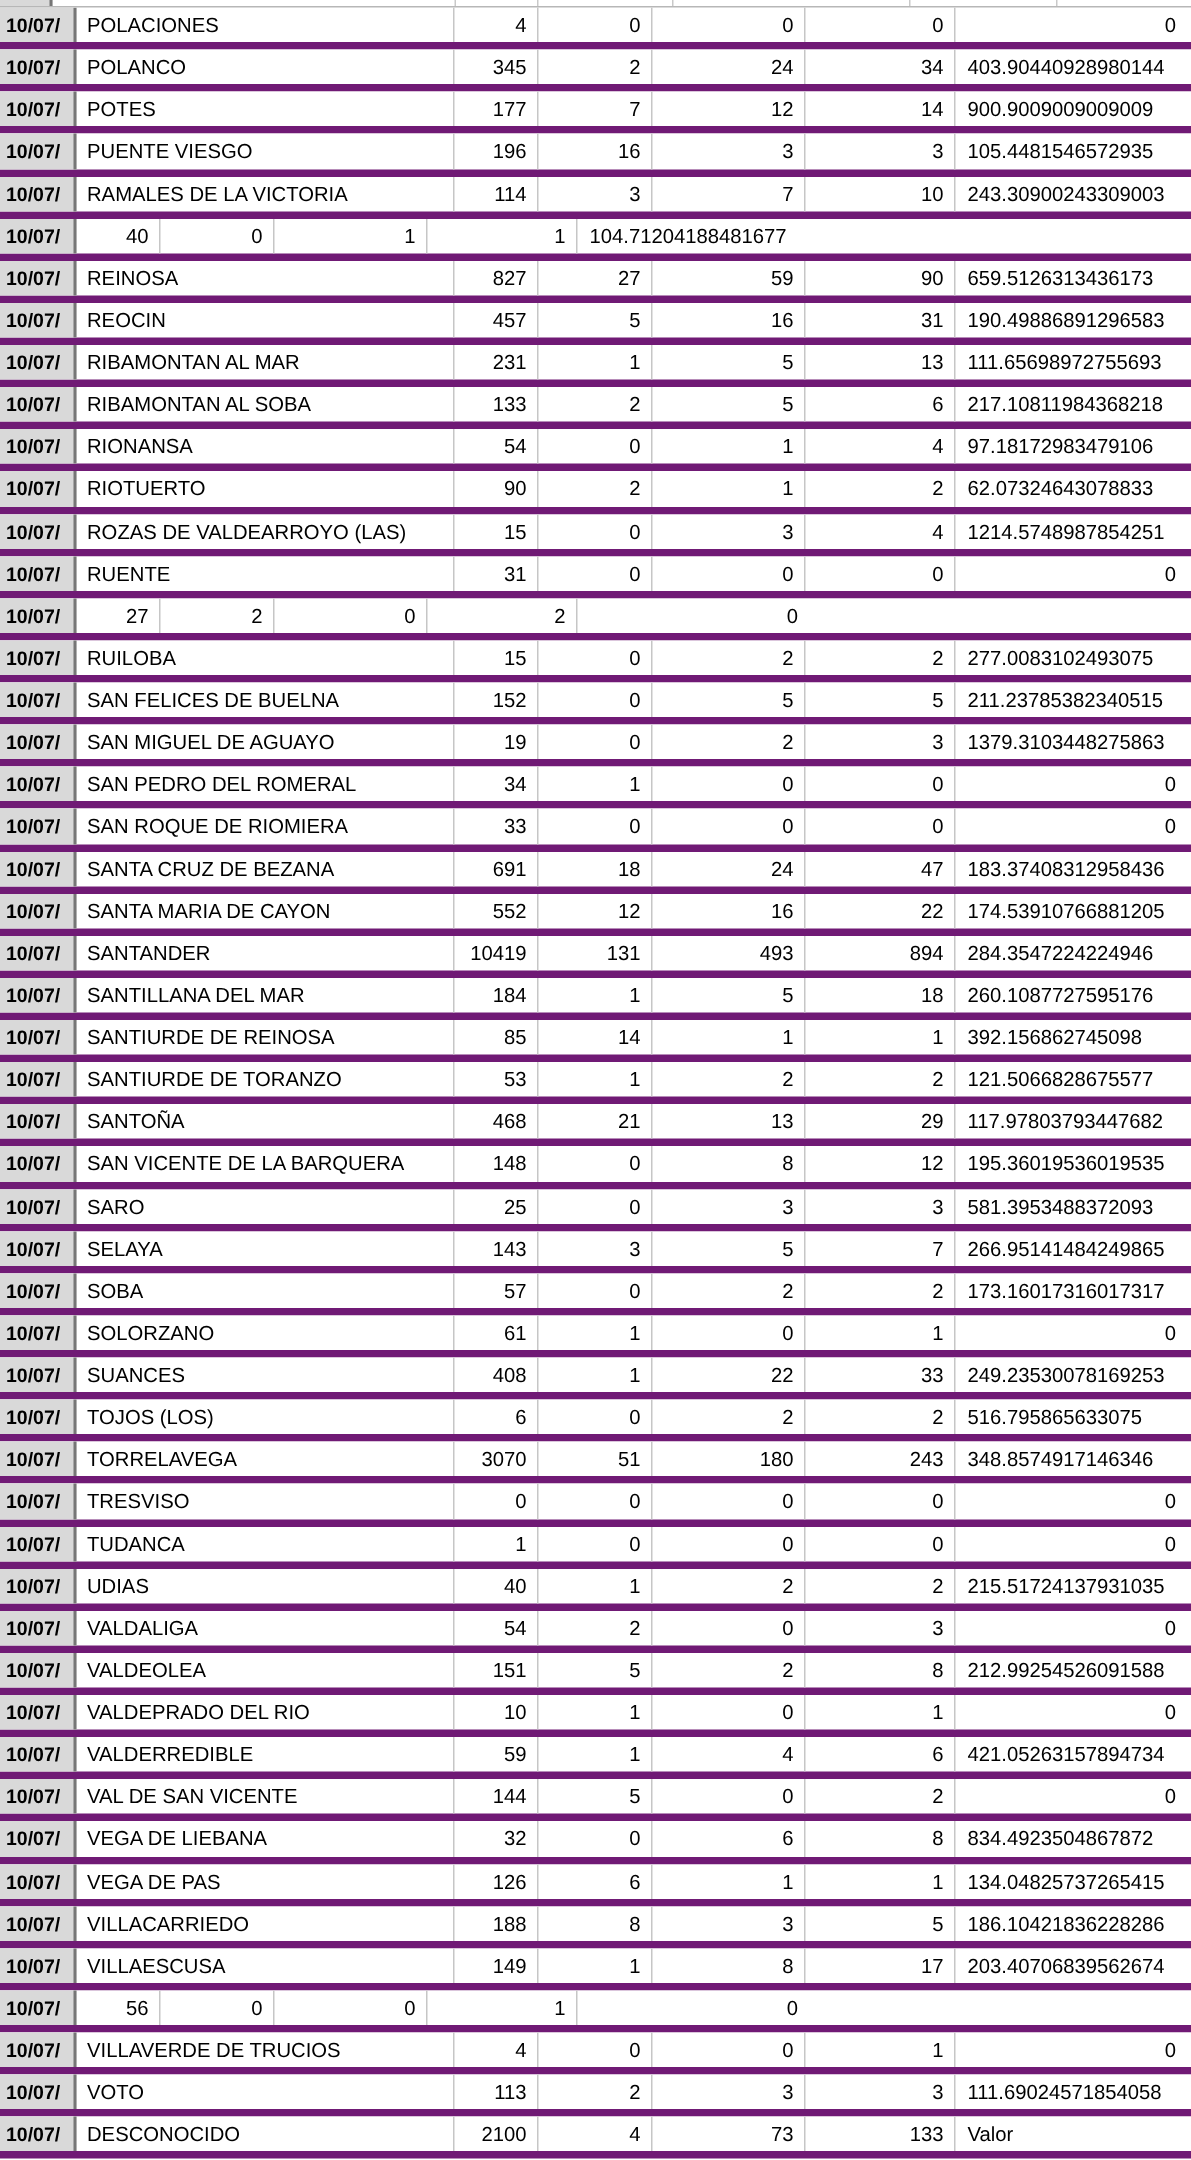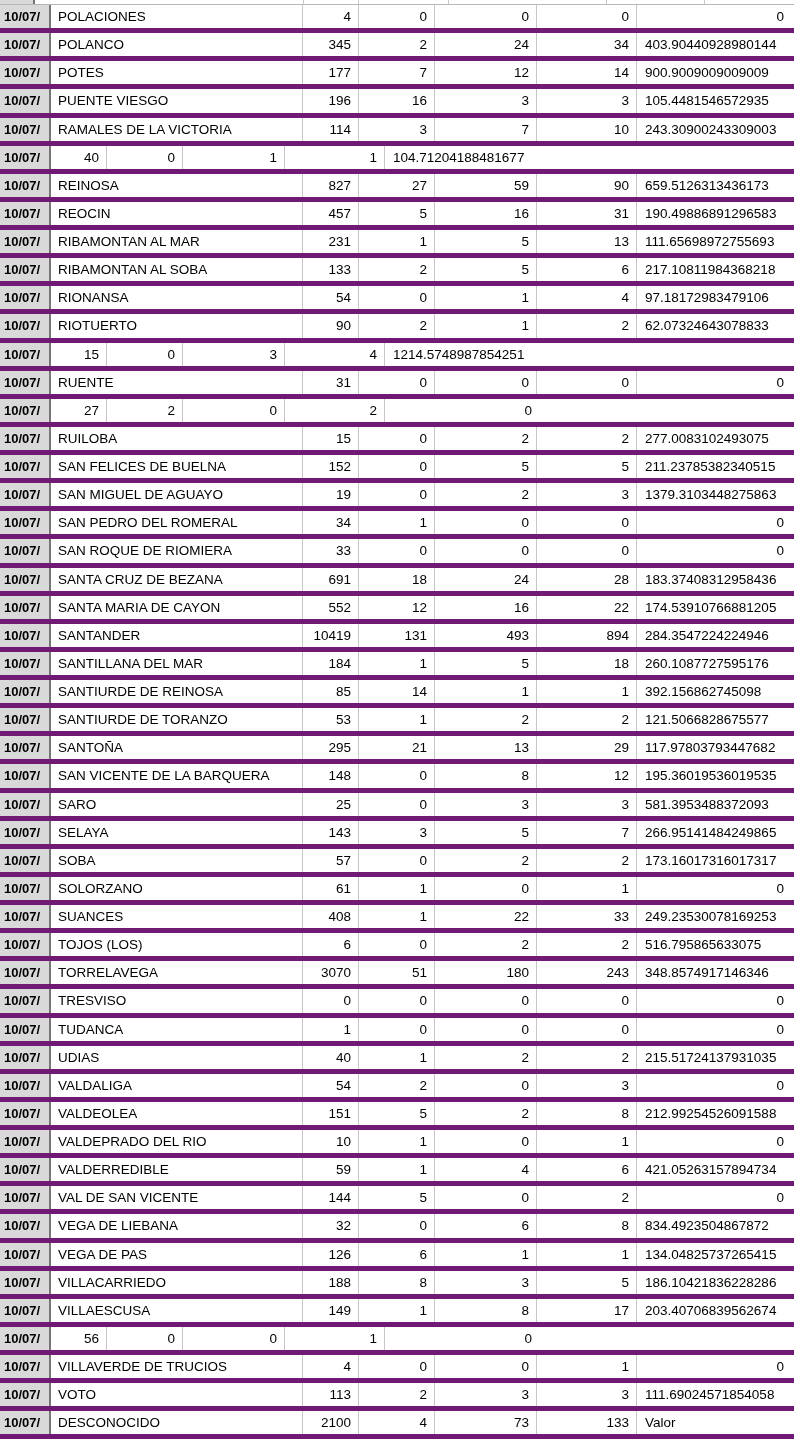--- a/index.html
+++ b/index.html
@@ -160,20 +160,21 @@
     <div class="cell date">10/07/</div>
     <div class="cell name">RIOTUERTO</div>
     <div class="cell num v1">90</div>
     <div class="cell num v2">2</div>
     <div class="cell num v3">1</div>
     <div class="cell num v4">2</div>
     <div class="cell rate">62.07324643078833</div>
   </div>
       <div class="row">
     <div class="cell date">10/07/</div>
+    <div class="cell name">ROZAS DE VALDEARROYO (LAS)</div>
     <div class="cell num v1">15</div>
     <div class="cell num v2">0</div>
     <div class="cell num v3">3</div>
     <div class="cell num v4">4</div>
     <div class="cell rate">1214.5748987854251</div>
   </div>
       <div class="row">
     <div class="cell date">10/07/</div>
     <div class="cell name">RUENTE</div>
     <div class="cell num v1">31</div>
@@ -234,21 +235,21 @@
     <div class="cell num v3">0</div>
     <div class="cell num v4">0</div>
     <div class="cell rate right">0</div>
   </div>
       <div class="row">
     <div class="cell date">10/07/</div>
     <div class="cell name">SANTA CRUZ DE BEZANA</div>
     <div class="cell num v1">691</div>
     <div class="cell num v2">18</div>
     <div class="cell num v3">24</div>
-    <div class="cell num v4">28</div>
+    <div class="cell num v4">47</div>
     <div class="cell rate">183.37408312958436</div>
   </div>
       <div class="row">
     <div class="cell date">10/07/</div>
     <div class="cell name">SANTA MARIA DE CAYON</div>
     <div class="cell num v1">552</div>
     <div class="cell num v2">12</div>
     <div class="cell num v3">16</div>
     <div class="cell num v4">22</div>
     <div class="cell rate">174.53910766881205</div>
@@ -285,21 +286,21 @@
     <div class="cell name">SANTIURDE DE TORANZO</div>
     <div class="cell num v1">53</div>
     <div class="cell num v2">1</div>
     <div class="cell num v3">2</div>
     <div class="cell num v4">2</div>
     <div class="cell rate">121.5066828675577</div>
   </div>
       <div class="row">
     <div class="cell date">10/07/</div>
     <div class="cell name">SANTOÑA</div>
-    <div class="cell num v1">295</div>
+    <div class="cell num v1">468</div>
     <div class="cell num v2">21</div>
     <div class="cell num v3">13</div>
     <div class="cell num v4">29</div>
     <div class="cell rate">117.97803793447682</div>
   </div>
       <div class="row">
     <div class="cell date">10/07/</div>
     <div class="cell name">SAN VICENTE DE LA BARQUERA</div>
     <div class="cell num v1">148</div>
     <div class="cell num v2">0</div>

